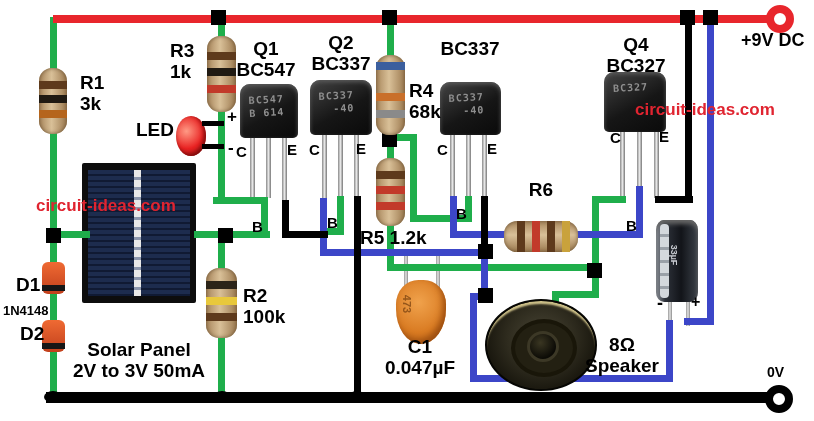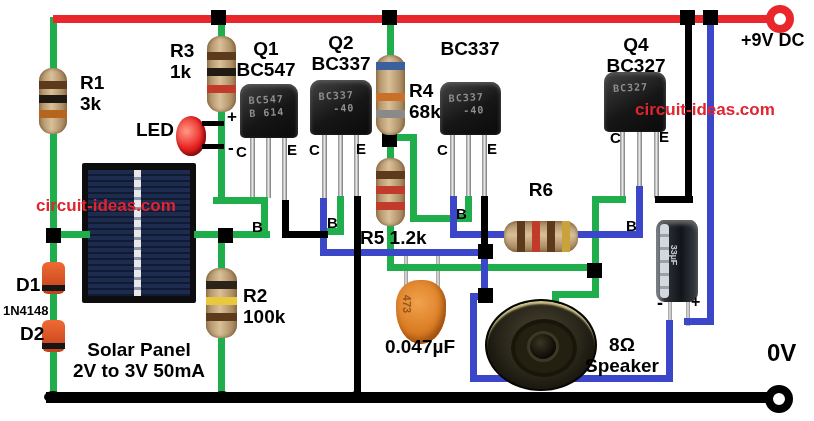--- a/index.html
+++ b/index.html
@@ -236,20 +236,21 @@
   <div class="b-lbl" style="left:227px;top:107px;font-size:17px;">+</div>
   <div class="b-lbl" style="left:228px;top:138px;font-size:17px;">-</div>
   <div class="lbl" style="left:16px;top:274px;text-align:right;">D1</div>
   <div class="lbl small" style="left:3px;top:300px;">1N4148</div>
   <div class="lbl" style="left:20px;top:323px;">D2</div>
   <div class="lbl ctr" style="left:72px;top:320px;width:134px;margin-top:19px;">
     <div>Solar Panel</div>
     <div>2V to 3V 50mA</div>
   </div>
   <div class="lbl ctr" style="left:375px;top:336px;width:90px;">
+    <div>C1</div>
     <div>0.047µF</div>
   </div>
   <div class="lbl ctr" style="left:577px;top:334px;width:90px;">
     <div>8Ω</div>
     <div>Speaker</div>
   </div>
   <div class="b-lbl" style="left:657px;top:293px;font-size:18px;">-</div>
   <div class="b-lbl" style="left:691px;top:293px;font-size:16px;">+</div>
 
   <div class="pin" style="left:236px;top:143px;">C</div>
@@ -259,18 +260,18 @@
   <div class="pin" style="left:356px;top:140px;">E</div>
   <div class="pin" style="left:327px;top:214px;">B</div>
   <div class="pin" style="left:437px;top:141px;">C</div>
   <div class="pin" style="left:487px;top:140px;">E</div>
   <div class="pin" style="left:456px;top:205px;">B</div>
   <div class="pin" style="left:610px;top:129px;">C</div>
   <div class="pin" style="left:659px;top:128px;">E</div>
   <div class="pin" style="left:626px;top:217px;">B</div>
 
   <div class="lbl" style="left:741px;top:30px;font-size:18px;">+9V DC</div>
-  <div class="lbl" style="left:767px;top:342px;font-size:24px;">0V</div>
+  <div class="lbl" style="left:767px;top:362px;font-size:14px;">0V</div>
 
   <div class="wm" style="left:36px;top:196px;">circuit-ideas.com</div>
   <div class="wm" style="left:635px;top:100px;">circuit-ideas.com</div>
 
 </div>
 
 </body></html>

